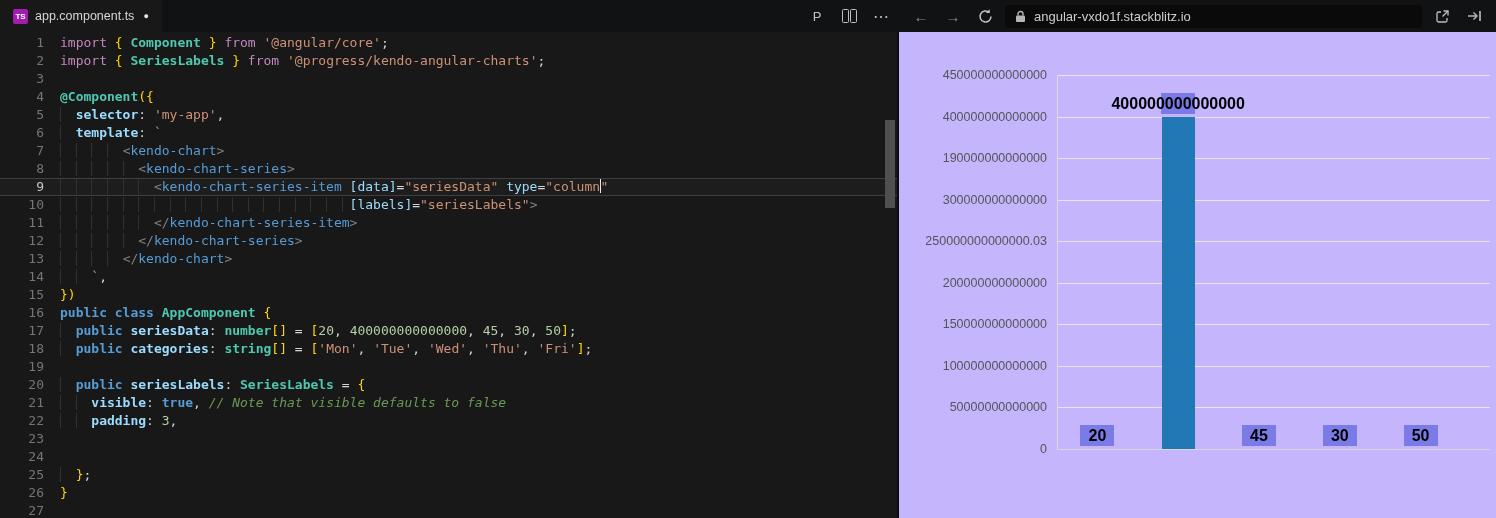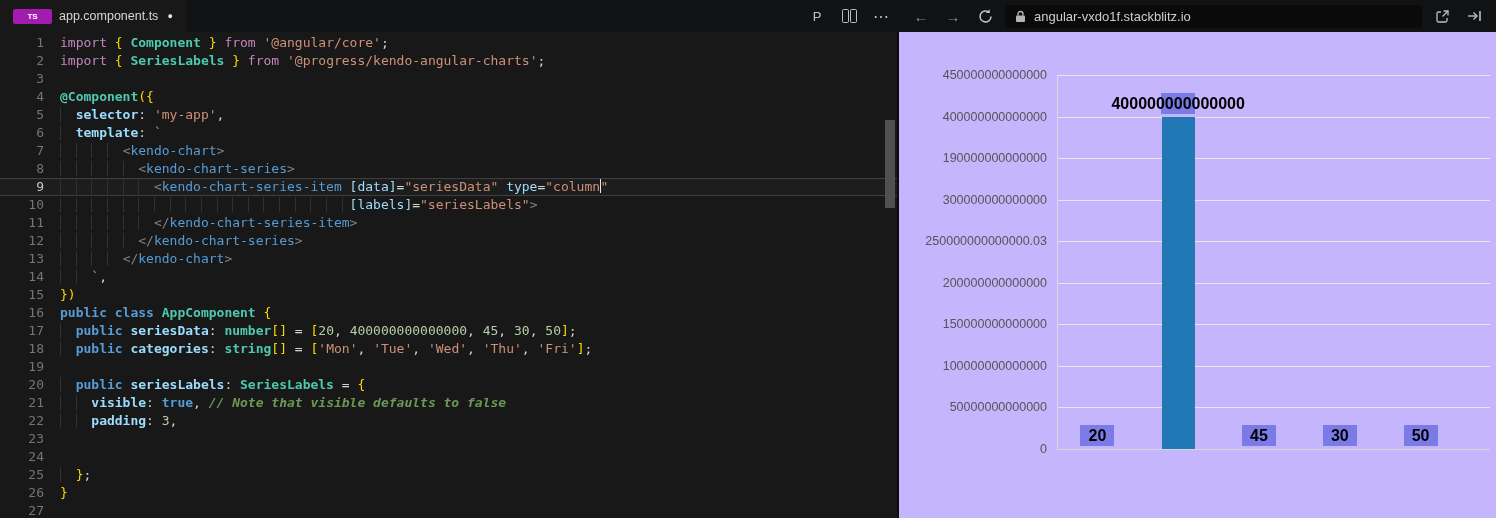--- a/index.html
+++ b/index.html
@@ -4,21 +4,21 @@
 <style>
   * { margin:0; padding:0; box-sizing:border-box; }
   html,body { width:1496px; height:518px; overflow:hidden; background:#fff;
               font-family:"Liberation Sans", sans-serif; }
   .app { width:1496px; height:518px; display:flex; flex-direction:column; }
 
   
   .topbar { height:32px; background:#111213; display:flex; align-items:stretch; flex:none; }
   .topbar-left { width:899px; flex:none; display:flex; align-items:center; justify-content:space-between; padding-right:6px; }
   .tab { height:32px; background:#181818; display:flex; align-items:center; gap:7px; padding:0 13px; cursor:pointer; }
-  .ts-badge { width:39px; height:15px; background:#a21caf; border-radius:2px; color:#fff;
+  .ts-badge { width:15px; height:15px; background:#a21caf; border-radius:2px; color:#fff;
               font-size:8px; font-weight:bold; display:flex; align-items:center; justify-content:center; flex:none; }
   .tab-label { color:#d6d6d6; font-size:12.5px; white-space:nowrap; }
   .dot { color:#e6e6e6; font-size:9px; margin-left:2px; }
   .editor-actions { display:flex; align-items:center; gap:8px; }
   .icon-btn { width:24px; height:24px; display:flex; align-items:center; justify-content:center;
               color:#c0c0c0; font-size:13px; cursor:pointer; flex:none; }
   .icon-btn.more { font-size:16px; }
   .icon-btn.nav { color:#8d8d8d; font-size:15px; }
   .topbar-right { flex:1; display:flex; align-items:center; gap:8px; padding:0 10px; }
   .urlbar { flex:1; height:23px; background:#0a0a0b; border-radius:4px; display:flex;
@@ -37,21 +37,21 @@
   .code-line.active { box-shadow: inset 0 1px 0 #3f3f3f, inset 0 -1px 0 #3f3f3f; background:rgba(255,255,255,0.025); }
   .lineno { width:44px; flex:none; text-align:right; color:#757575; }
   .code-line.active .lineno { color:#c8c8c8; }
   .code-text { padding-left:16px; white-space:pre; }
   .tk-kw  { color:#C586C0; }
   .tk-kw2 { color:#569CD6; font-weight:600; }
   .tk-type{ color:#4EC9B0; font-weight:600; }
   .tk-dec { color:#4EC9B0; font-weight:600; }
   .tk-str { color:#CE9178; }
   .tk-num { color:#B5CEA8; }
-  .tk-cmt { color:#6A9955; font-style:italic;font-weight:bold; }
+  .tk-cmt { color:#6A9955; font-style:italic; }
   .tk-prop{ color:#9CDCFE; font-weight:600; }
   .tk-tag { color:#569CD6; }
   .tk-attr{ color:#9CDCFE; }
   .tk-pun { color:#d4d4d4; }
   .tk-gold{ color:#FFD700; }
   .tk-dim { color:#808080; }
   .tk-ws  { background:repeating-linear-gradient(90deg,#313131 0 1px,transparent 1px 2ch); }
   .tk-cur { display:inline-block; width:1.5px; height:14px; background:#e8e8e8;
             vertical-align:-2px; margin:0 -0.5px; }
   .scrollbar-thumb { position:absolute; right:2px; top:88px; width:10px; height:88px;

